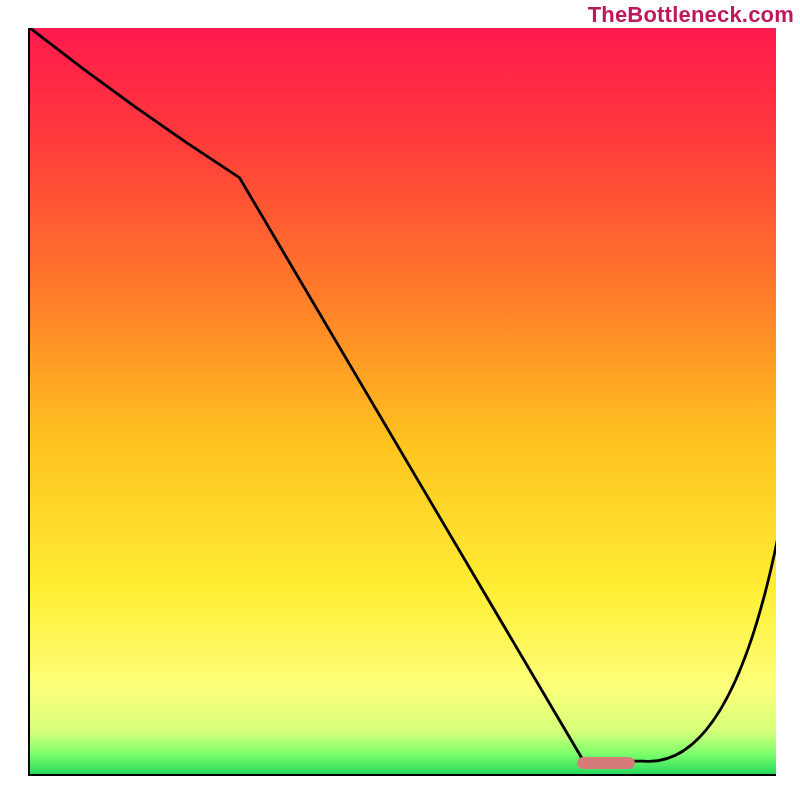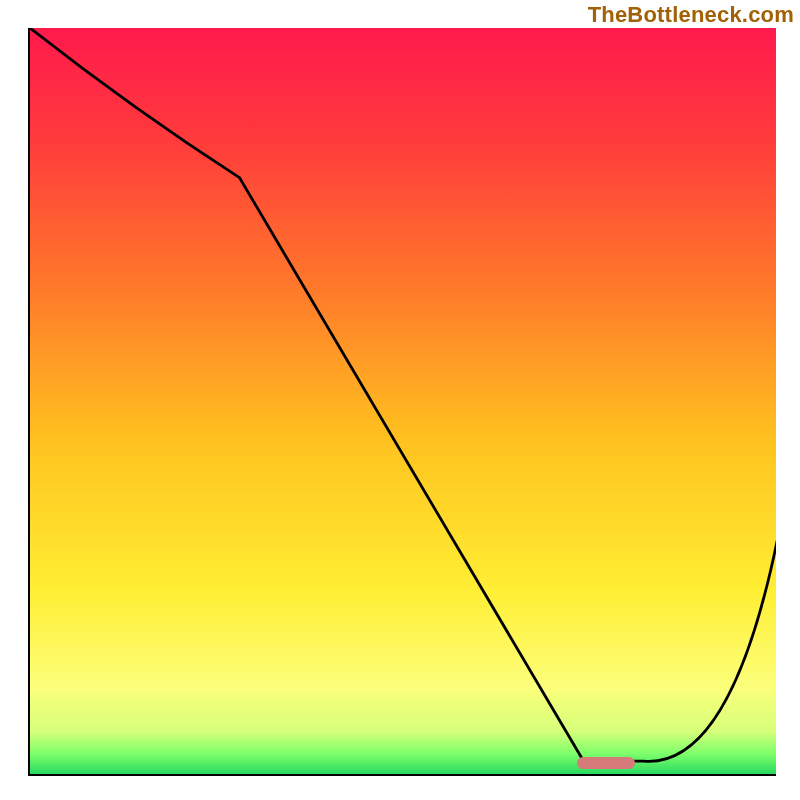--- a/index.html
+++ b/index.html
@@ -15,21 +15,21 @@
     position: relative;
     width: 800px;
     height: 800px;
   }
   .attribution {
     position: absolute;
     top: 2px;
     right: 6px;
     font-size: 22px;
     font-weight: 600;
-    color: #a16207;
+    color: #be185d;
     letter-spacing: 0.2px;
   }
   .plot-area {
     position: absolute;
     left: 28px;
     top: 28px;
     width: 748px;
     height: 748px;
     box-sizing: border-box;
     border-left: 2.5px solid #000;

